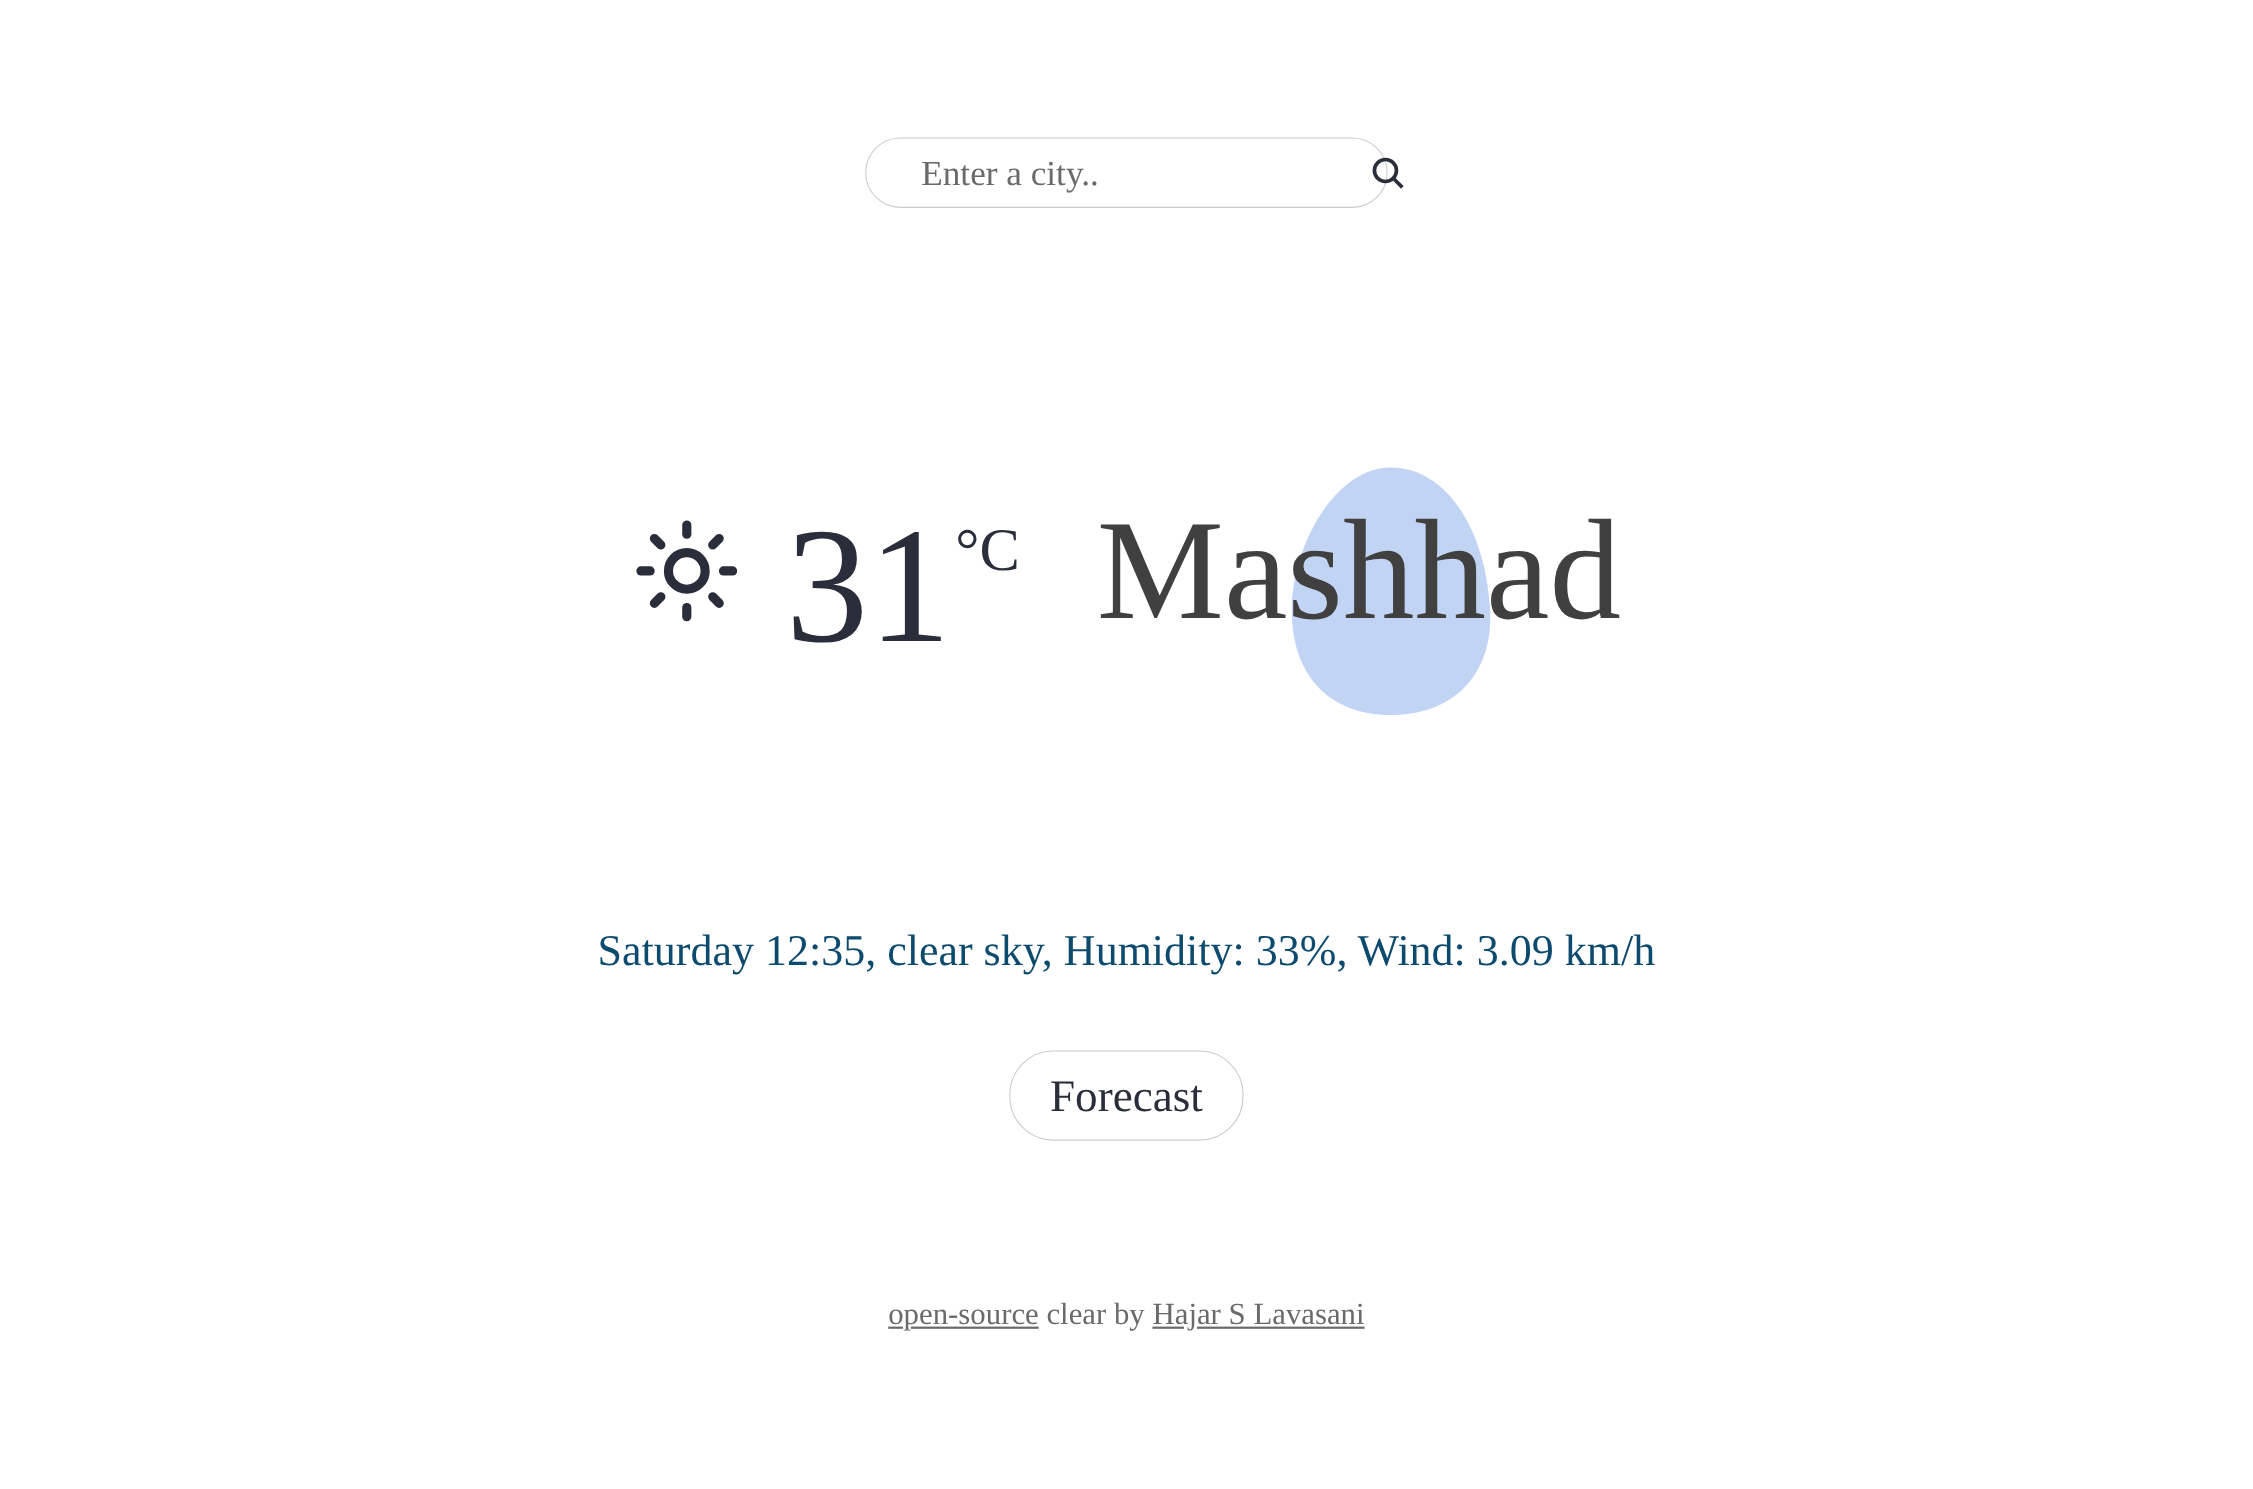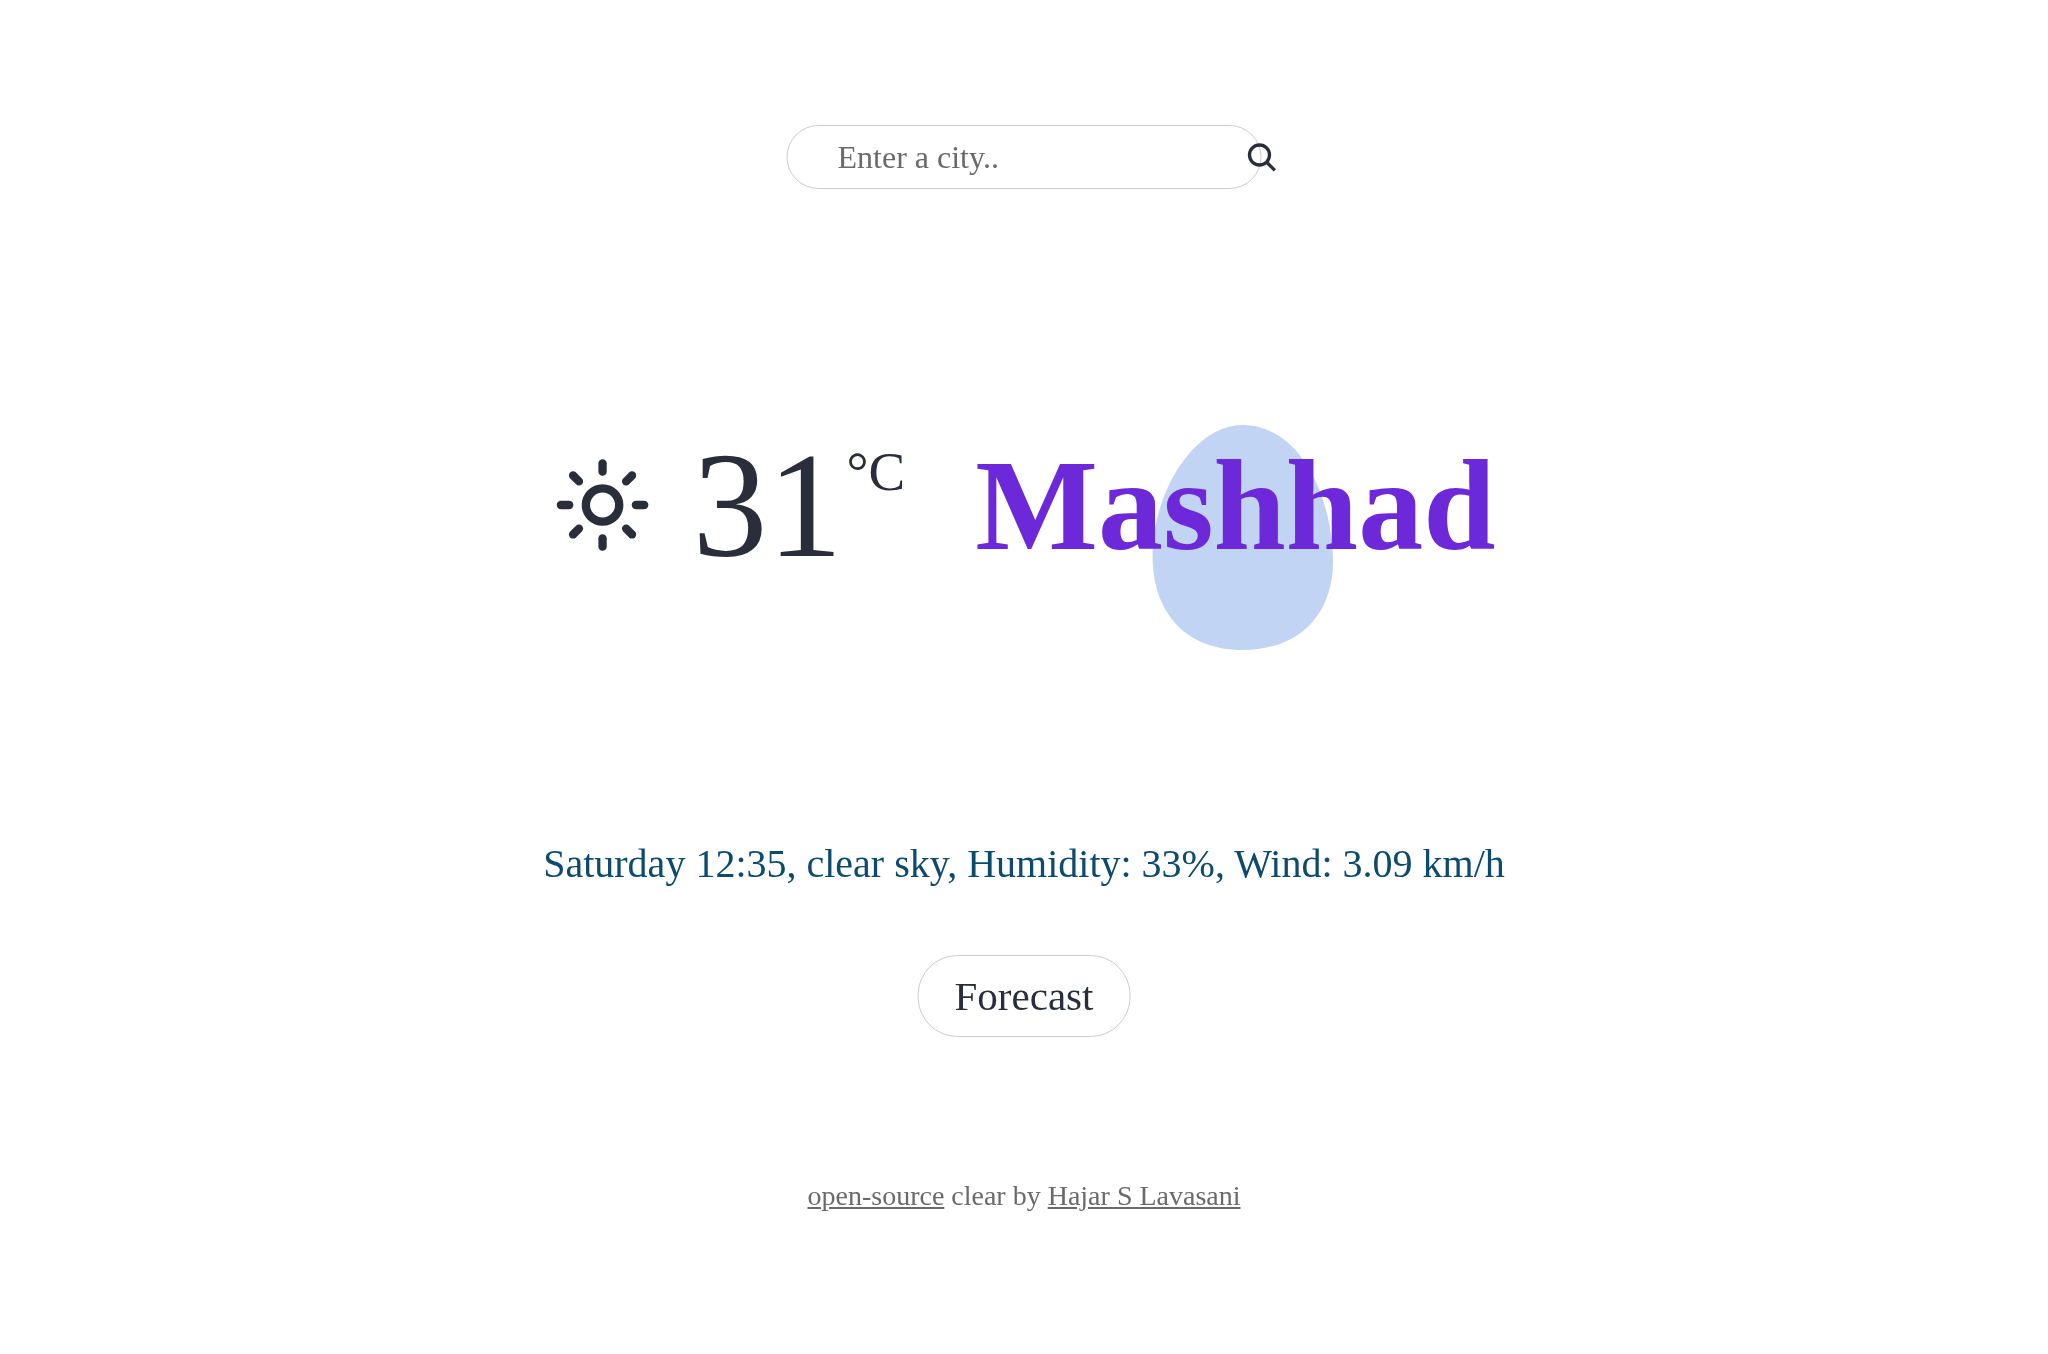--- a/index.html
+++ b/index.html
@@ -81,39 +81,40 @@
     
     .sun-icon {
       width: 100px;
       height: 100px;
     }
     
     .temperature-wrapper {
       display: flex;
       align-items: flex-start;
       gap: 4px;
+      margin-top: 28px;
     }
     
     .temperature {
       font-size: 150px;
       font-weight: 400;
       color: #2a2e3a;
       line-height: 1;
     }
     
     .temp-unit {
       font-size: 55px;
       color: #2a2e3a;
       margin-top: 10px;
     }
     
     .city-name {
       font-size: 130px;
-      font-weight: 700;
-      color: #6d28d9;
+      font-weight: 400;
+      color: #404040;
       margin-left: 30px;
       position: relative;
       z-index: 1;
     }
     
     .details {
       position: absolute;
       top: 840px;
       left: 50%;
       transform: translateX(-50%);

